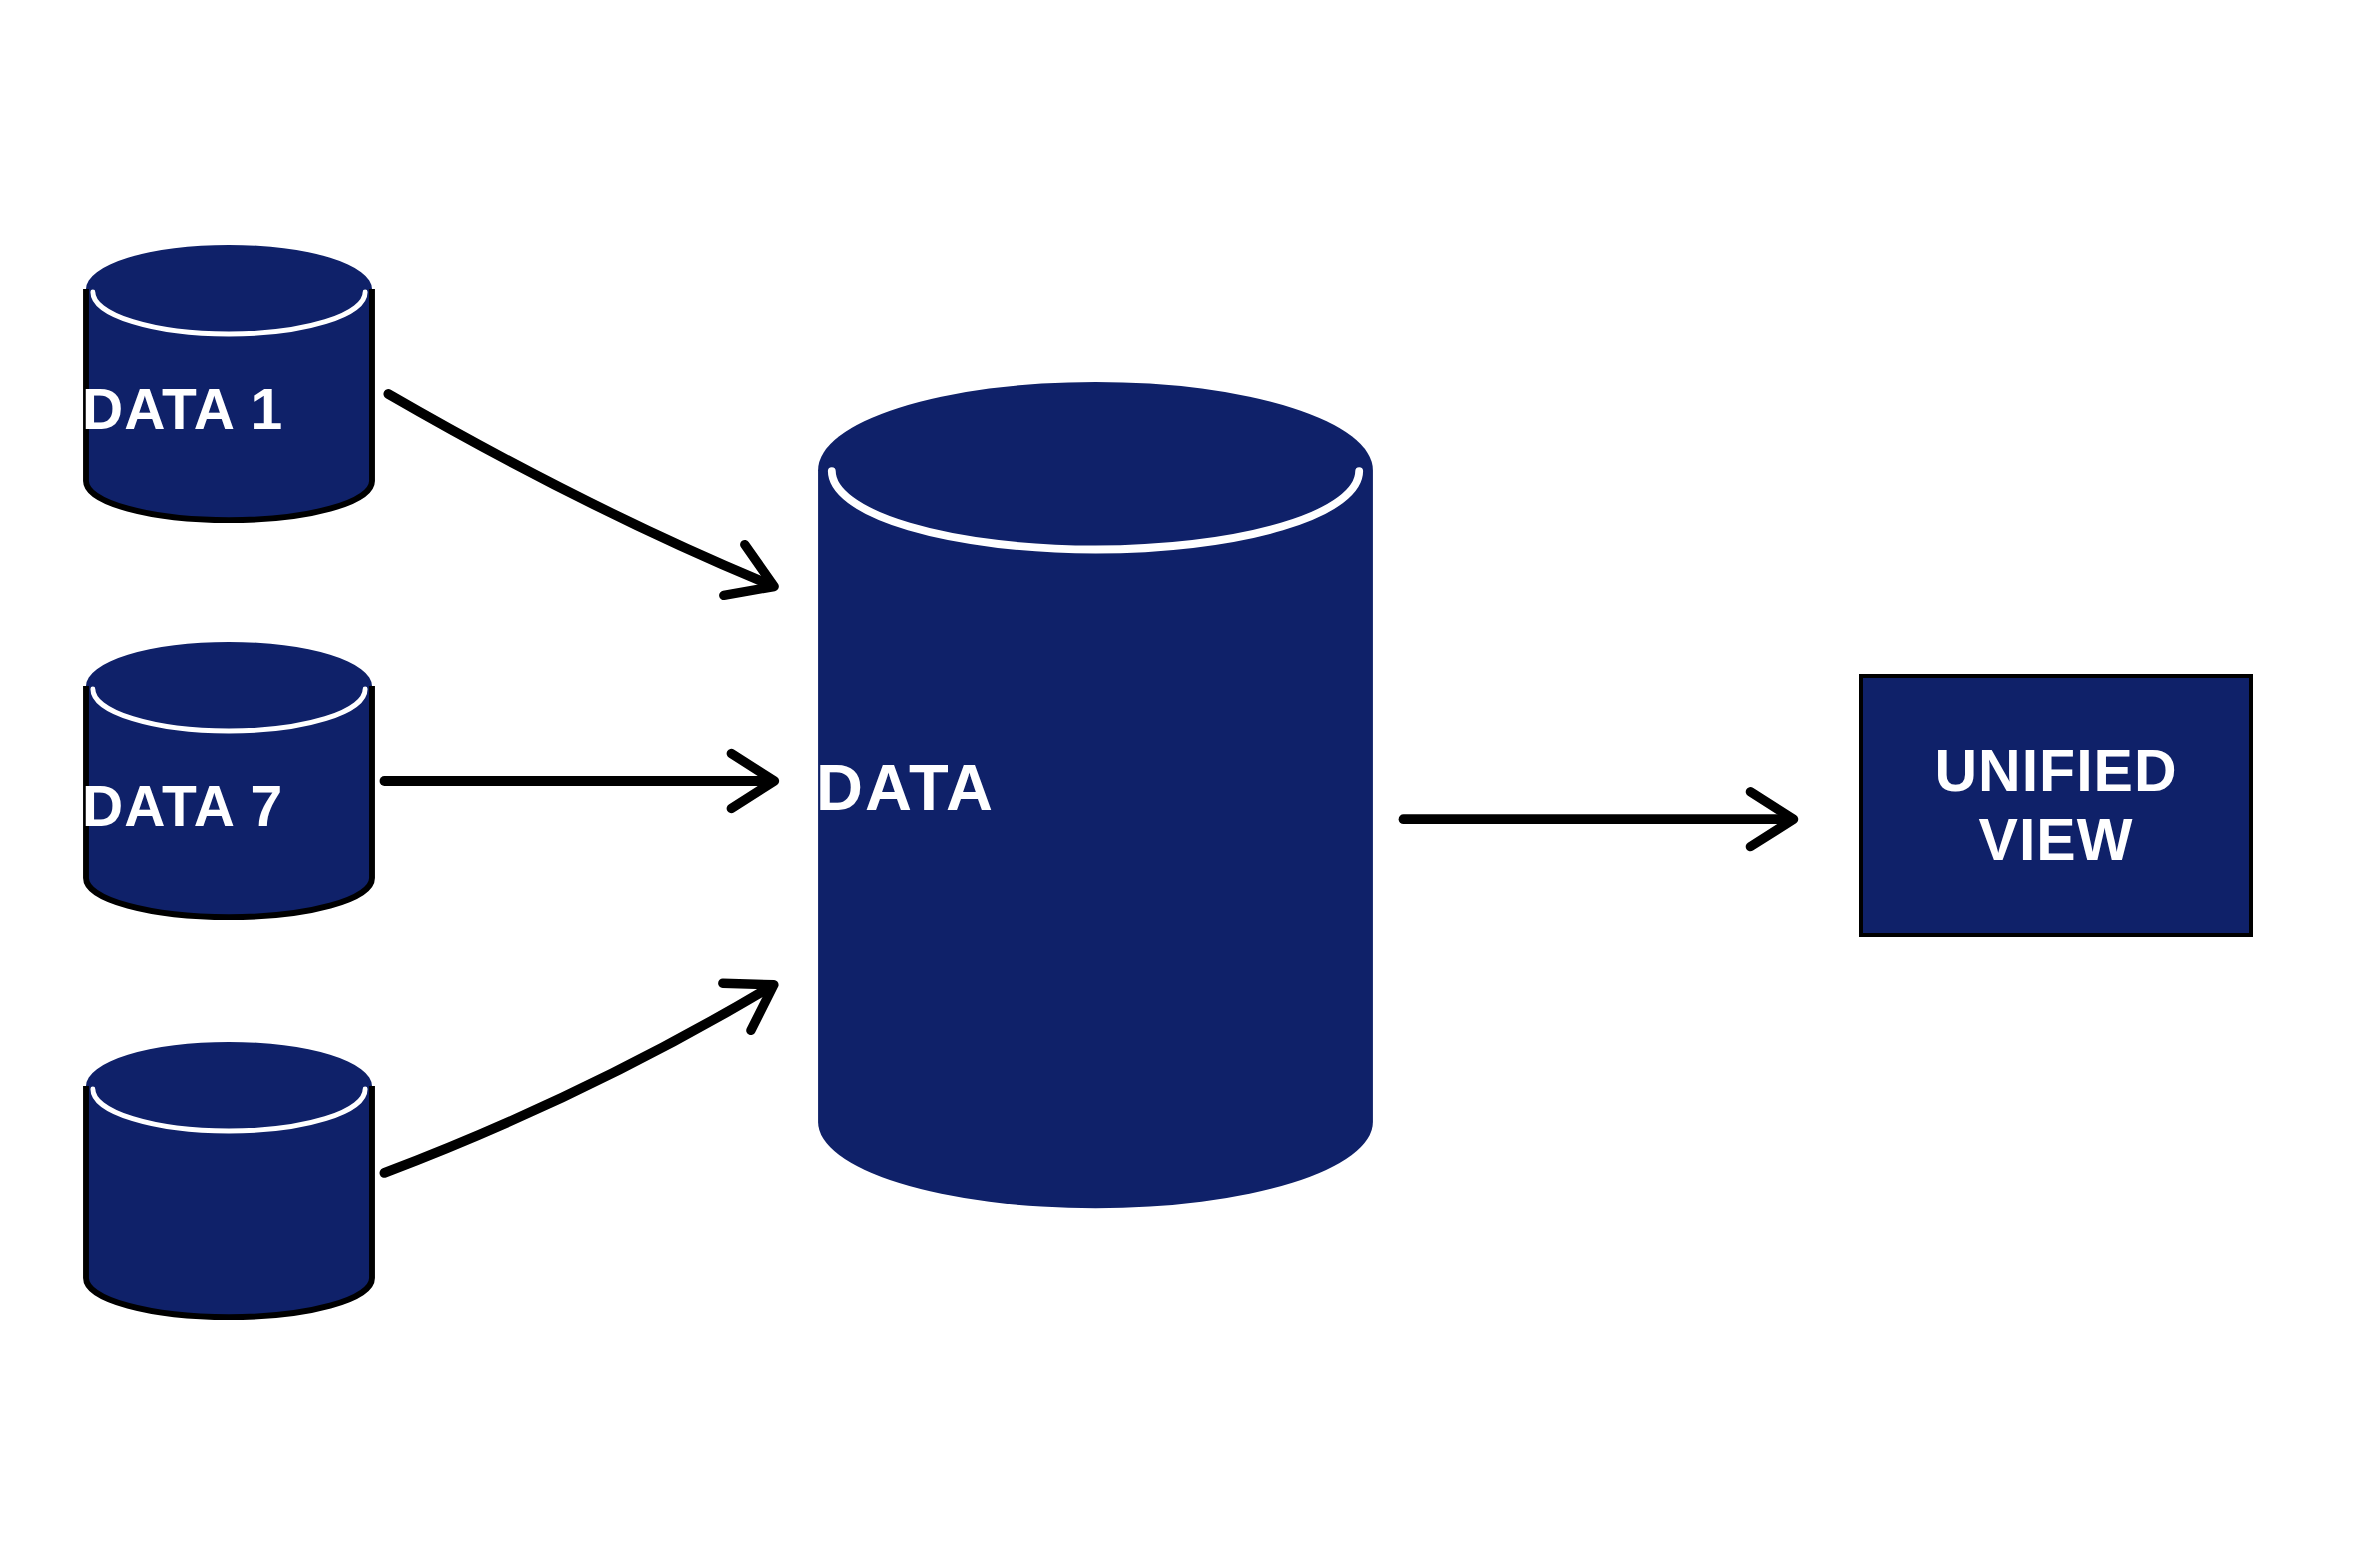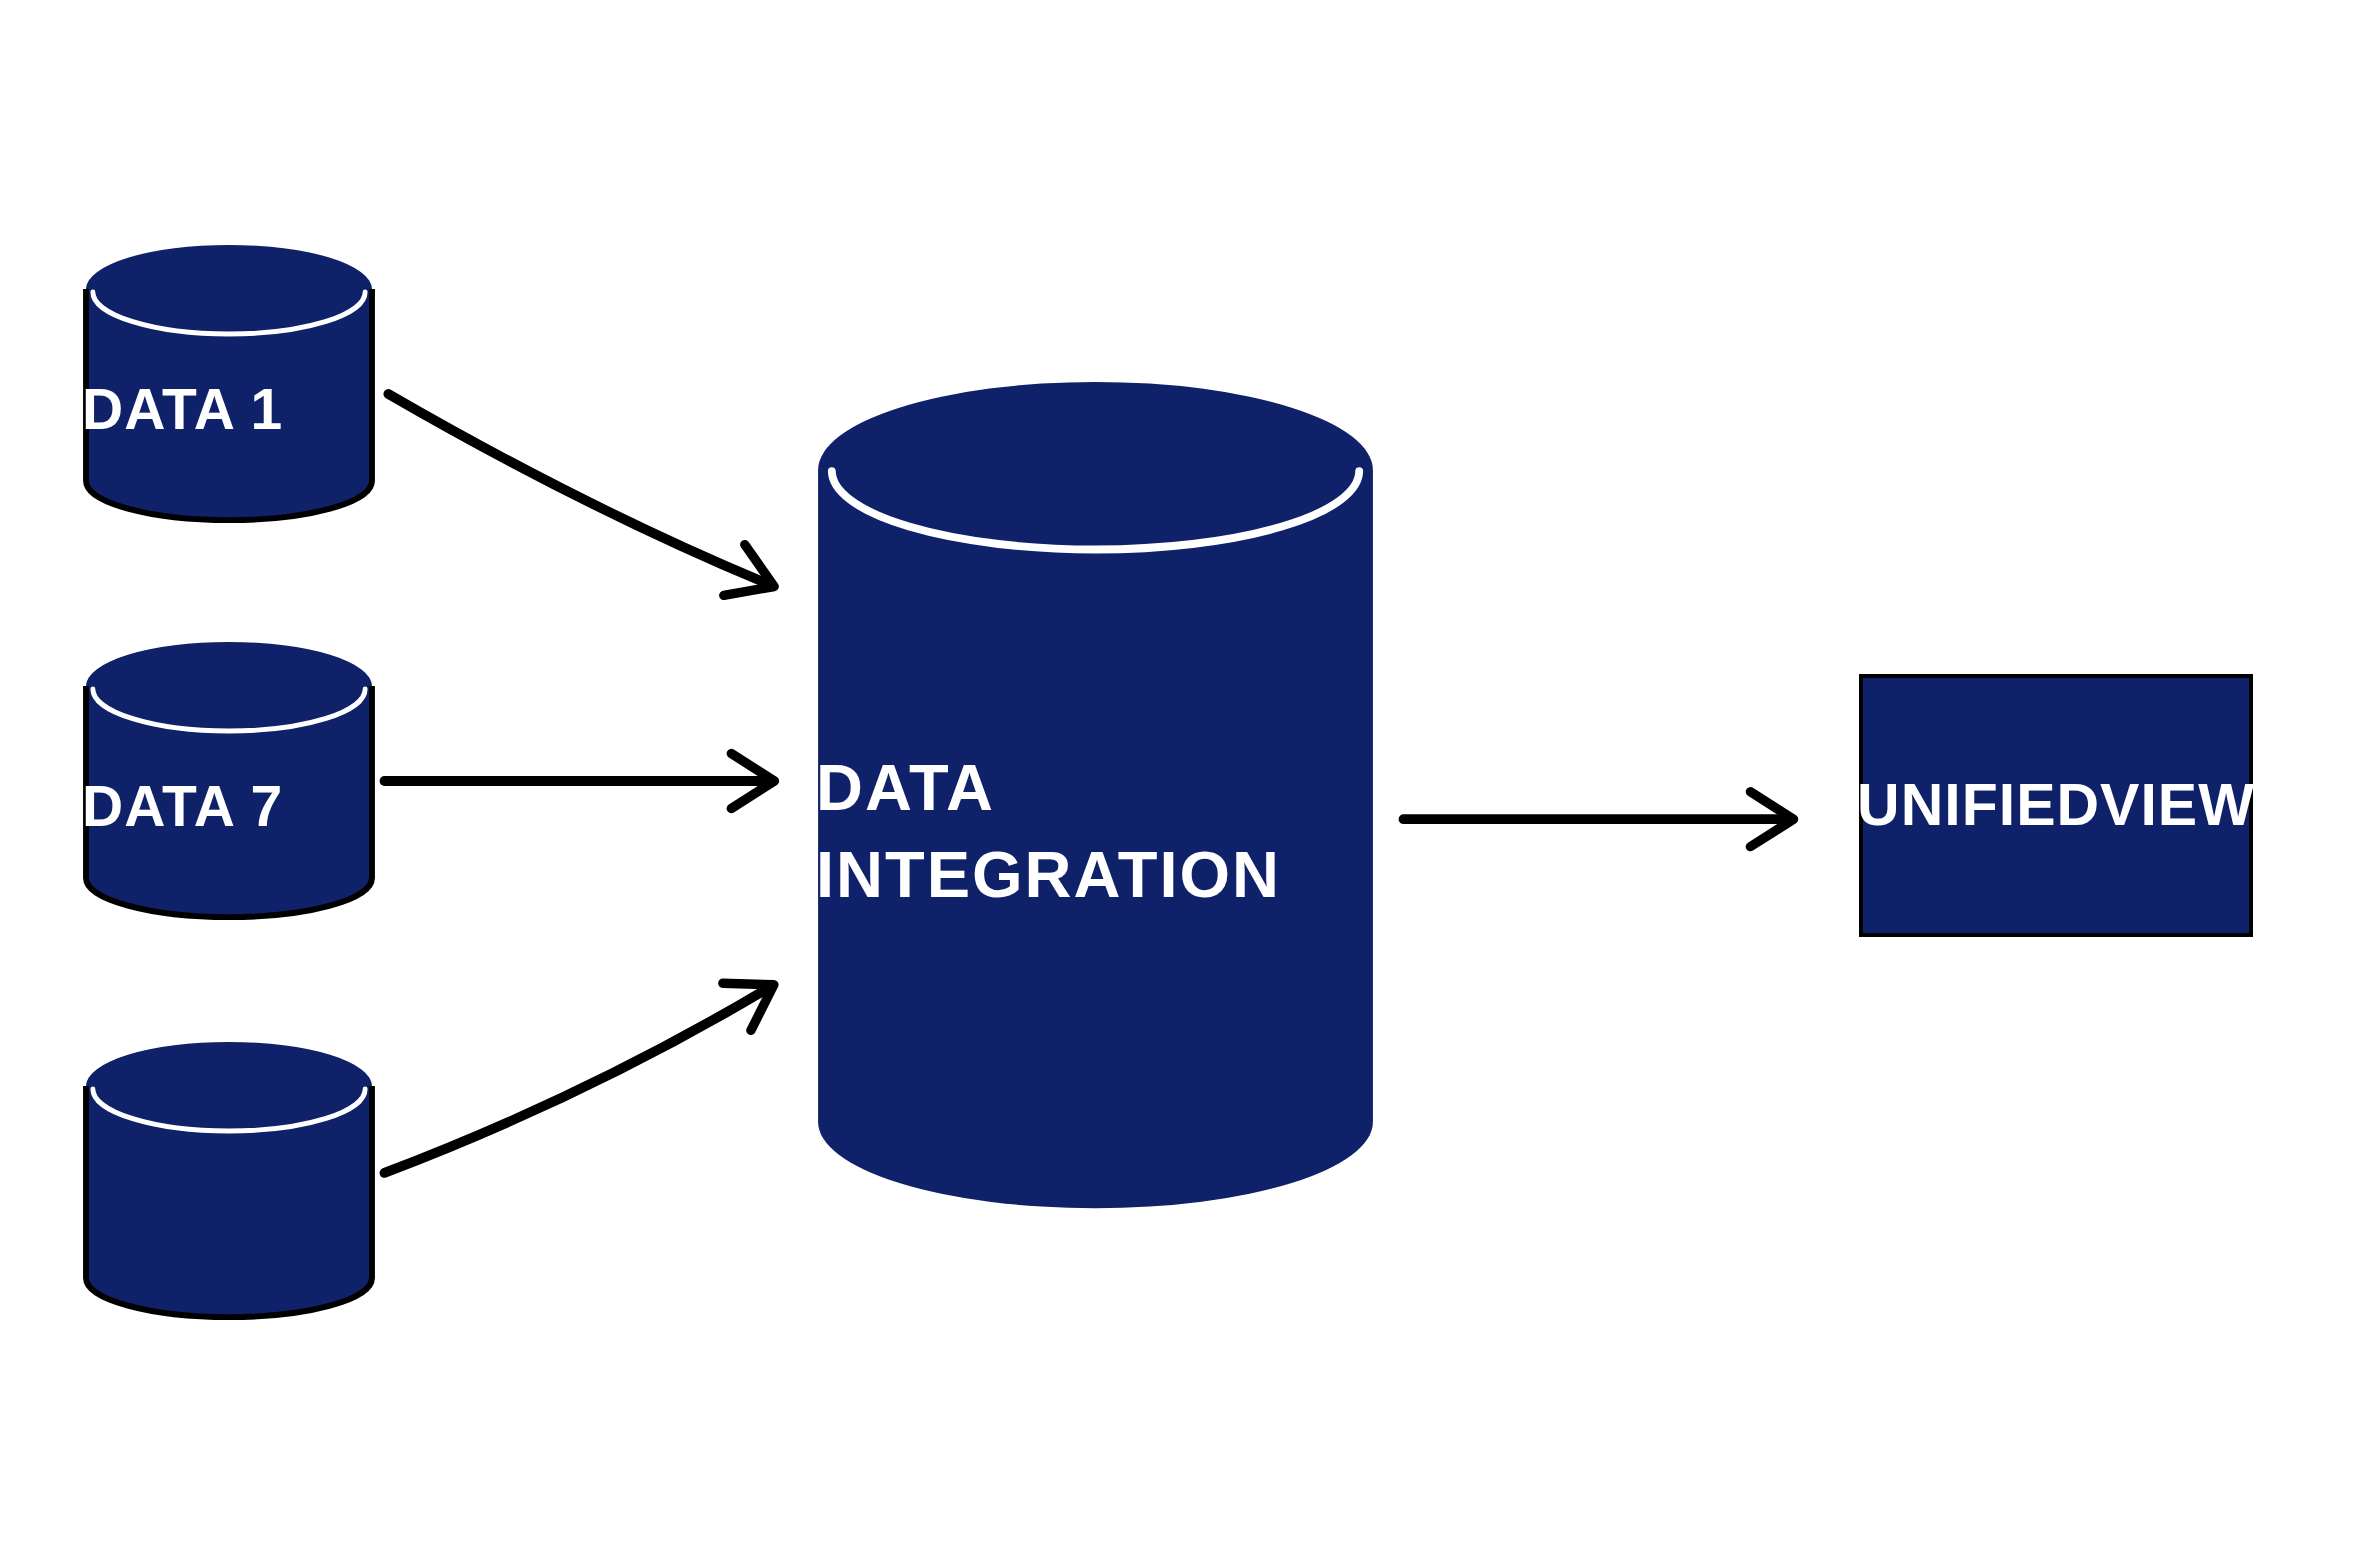--- a/index.html
+++ b/index.html
@@ -20,21 +20,21 @@
   .label{
     position:absolute;left:0;right:0;
     color:var(--label_text,#ffffff);font-weight:700;letter-spacing:1px;
   }
   .src-label{font-size:57px;line-height:57px;top:140px;}
   .hub-label{font-size:65px;line-height:87px;top:367px;letter-spacing:2px;}
   .unified-box{
     position:absolute;left:1859px;top:674px;width:394px;height:263px;
     box-sizing:border-box;border:4.9px solid var(--outline,#000000);
     background:var(--shape_fill,#0f2169);
-    display:flex;flex-direction:row;align-items:center;justify-content:center;
+    display:flex;flex-direction:column;align-items:center;justify-content:center;
     color:var(--label_text,#ffffff);font-weight:700;font-size:59px;line-height:69px;
     letter-spacing:1px;text-align:center;
   }
   .arrow{fill:none;stroke:var(--arrow,#000000);stroke-width:10;stroke-linecap:round;}
   .arrowhead{fill:none;stroke:var(--arrow,#000000);stroke-width:2.4;stroke-linecap:round;stroke-linejoin:round;}
 </style>
 </head>
 <body>
 
 <div class="layer">
@@ -77,21 +77,20 @@
     </svg>
   </div>
 
   <div class="cyl" style="left:816px;top:377px;width:559px;height:845px;">
     <svg width="559" height="845" viewBox="0 0 570 862">
       <path class="shape-fill" d="M2,95 A283,90 0 0 1 568,95 L568,760 A283,88 0 0 1 2,760 Z"></path>
       <path class="white-arc arc-big" d="M16,96 A269,80 0 0 0 554,96"></path>
     </svg>
     <div class="label hub-label">
       <div>DATA</div>
-      <div>INTEGRATION</div>
     </div>
   </div>
 
   <div class="unified-box">
     <div>UNIFIED</div>
     <div>VIEW</div>
   </div>
 
 </div>
 

